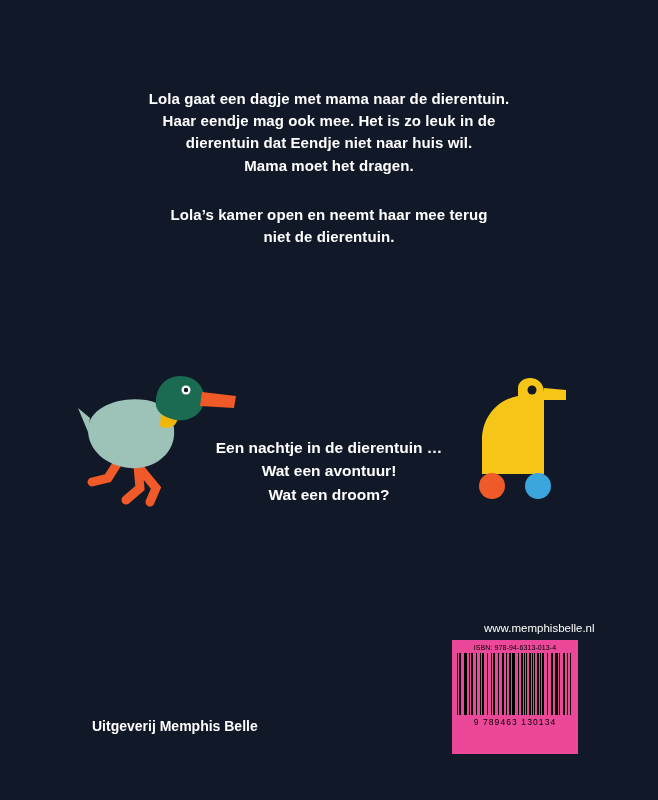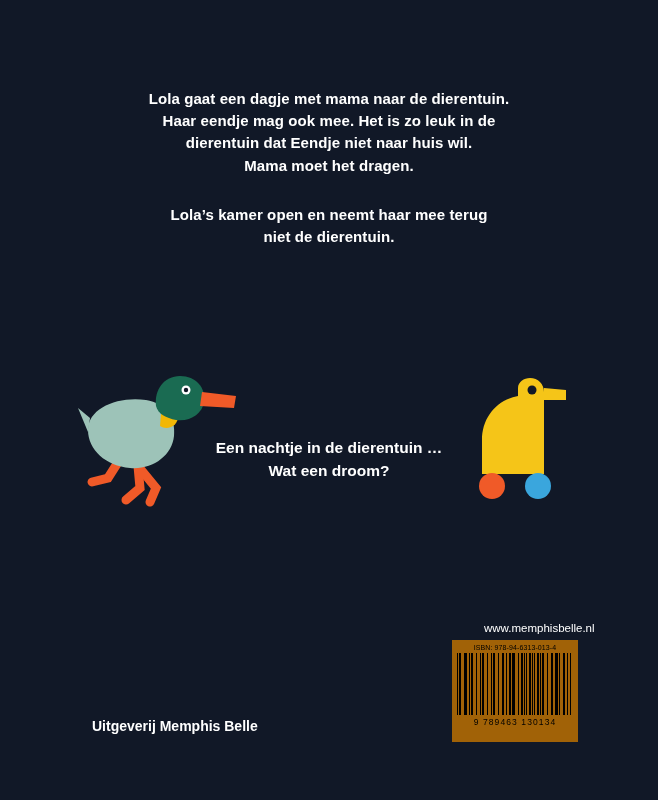--- a/index.html
+++ b/index.html
@@ -67,22 +67,22 @@
     font-size: 11.5px;
     margin-left: 32px;
   }
 
   
   #barcode-block {
     position: absolute;
     left: 452px;
     top: 640px;
     width: 126px;
-    height: 102px;
-    background: #a16207;
+    height: 114px;
+    background: #ec4899;
     box-sizing: border-box;
     padding: 4px 5px 2px 5px;
   }
   #isbn-text {
     font-size: 7px;
     color: #000000;
     text-align: center;
     letter-spacing: 0.1px;
     margin-bottom: 2px;
   }
@@ -172,20 +172,21 @@
 
       <circle cx="70" cy="12" r="4.5" fill="#111827"></circle>
 
       <circle cx="30" cy="108" r="13" fill="#f05a28"></circle>
       <circle cx="76" cy="108" r="13" fill="#3aa6dd"></circle>
     </svg>
   </div>
 
   <div id="caption">
     <span class="line">Een nachtje in de dierentuin …</span>
+    <span class="line">Wat een avontuur!</span>
     <span class="line">Wat een droom?</span>
   </div>
 
   <div id="website">www.memphisbelle.nl</div>
 
   <div id="barcode-block">
     <div id="isbn-text">ISBN: 978-94-6313-013-4</div>
     <div id="bars">
         <span style="left: 0px; width: 1px;"></span>
         <span style="left: 2px; width: 2px;"></span>

